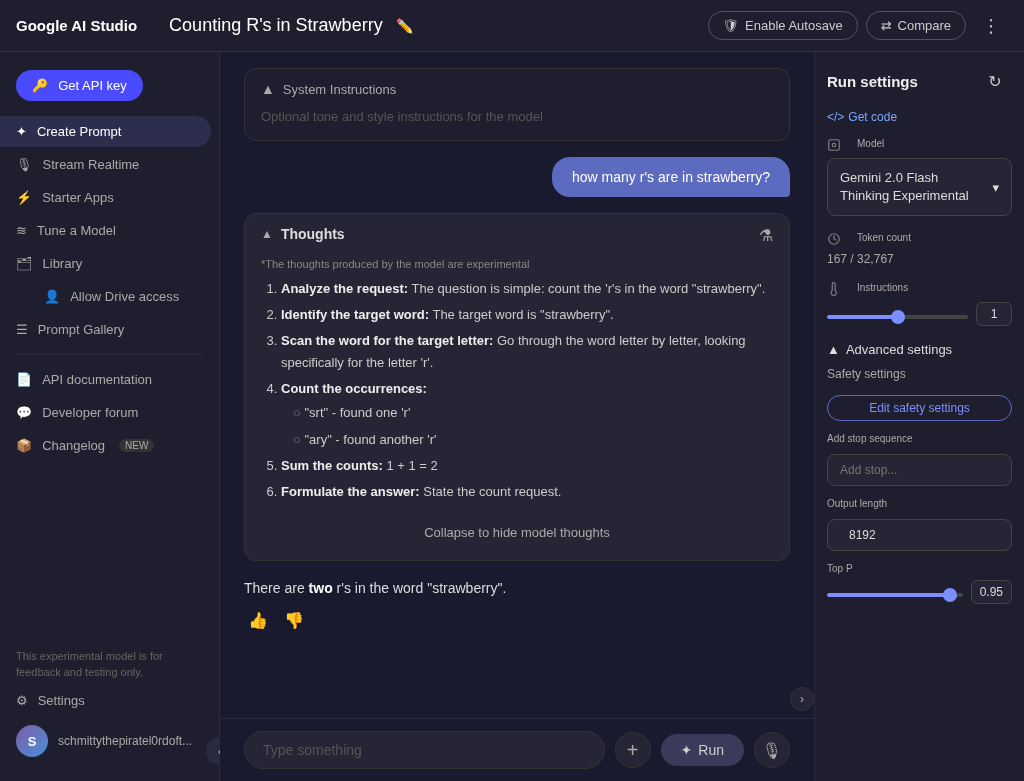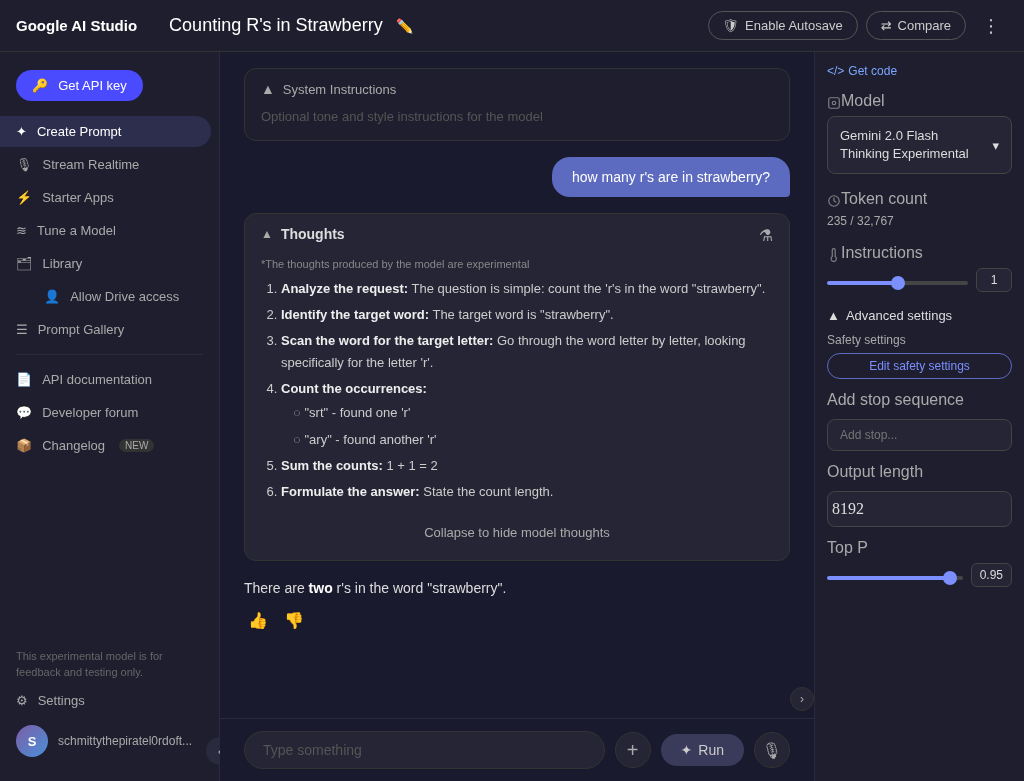--- a/index.html
+++ b/index.html
@@ -392,26 +392,26 @@
     }
     .panel-title {
       font-size: 15px;
       font-weight: 600;
       color: #eee;
     }
     .panel-section {
       margin-bottom: 16px;
     }
     .panel-label {
-      font-size: 16px;
+      font-size: 10px;
       color: #aaa;
       margin-bottom: 6px;
       display: flex;
-      align-items: flex-end;
-      gap: 0;
+      align-items: flex-start;
+      gap: 16px;
     }
     .panel-label svg { opacity: 0.7; }
     .get-code-link {
       color: #7ba7ff;
       font-size: 12px;
       cursor: pointer;
       display: flex;
       align-items: center;
       gap: 4px;
       margin-bottom: 14px;
@@ -469,21 +469,21 @@
     }
     .advanced-header {
       display: flex;
       align-items: center;
       gap: 6px;
       font-size: 13px;
       color: #ddd;
       cursor: pointer;
       margin-bottom: 10px;
     }
-    .safety-label { font-size: 12px; color: #aaa; margin-bottom: 6px; }
+    .safety-label { font-size: 12px; color: #aaa; margin-bottom: 14px; }
     .edit-safety-btn {
       background: transparent;
       border: 1px solid #5c6bc0;
       border-radius: 16px;
       padding: 5px 12px;
       color: #7b8fff;
       font-size: 12px;
       cursor: pointer;
       width: 100%;
       text-align: center;
@@ -497,26 +497,25 @@
       color: #555;
       font-size: 12px;
       outline: none;
       margin-top: 4px;
     }
     .output-length-input {
       width: 100%;
       background: #252535;
       border: 1px solid #444;
       border-radius: 8px;
-      padding: 8px 4px;
+      padding: 8px 21px;
       color: #ddd;
-      font-size: 16px;
+      font-size: 12px;
       outline: none;
       margin-top: 4px;
-      font-family: Liberation Serif, serif;
     }
     .top-p-row {
       display: flex;
       align-items: center;
       gap: 8px;
       margin-top: 4px;
     }
     .top-p-slider-track {
       flex: 1;
     }
@@ -685,21 +684,21 @@
               <li>"srt" - found one 'r'</li>
               <li>"ary" - found another 'r'</li>
             </ul>
           </li>
           <li>
             <span class="bold">Sum the counts:</span>
             <span> 1 + 1 = 2</span>
           </li>
           <li>
             <span class="bold">Formulate the answer:</span>
-            <span> State the count length.</span>
+            <span> State the count request.</span>
           </li>
         </ol>
 
         <button class="collapse-thoughts-btn">Collapse to hide model thoughts</button>
       </div>
 
       <div>
         <div class="ai-response">
           <span>There are </span><span class="bold">two</span><span> r's in the word "strawberry".</span>
         </div>
@@ -716,20 +715,24 @@
       <button class="add-btn">+</button>
       <button class="run-btn">
         <span>✦</span>
         <span>Run</span>
       </button>
       <button class="mic-btn">🎙</button>
     </div>
   </div>
 
   <div class="right-panel">
+    <div class="panel-header">
+      <span class="panel-title">Run settings</span>
+      <button class="icon-btn" style="font-size:16px;">↻</button>
+    </div>
 
     <div class="get-code-link">
       <span>&lt;/&gt;</span>
       <span>Get code</span>
     </div>
 
     <div class="panel-section">
       <div class="panel-label">
         <svg width="14" height="14" viewBox="0 0 24 24" fill="none" stroke="currentColor" stroke-width="2">
             <rect x="3" y="3" width="18" height="18" rx="3"></rect>
@@ -744,21 +747,21 @@
     </div>
 
     <div class="panel-section">
       <div class="panel-label">
         <svg width="14" height="14" viewBox="0 0 24 24" fill="none" stroke="currentColor" stroke-width="2">
             <circle cx="12" cy="12" r="9"></circle>
             <path d="M12 6v6l4 2"></path>
           </svg>
         <span>Token count</span>
       </div>
-      <div class="token-count">235 / 32,767</div>
+      <div class="token-count">167 / 32,767</div>
     </div>
 
     <div class="panel-section">
       <div class="panel-label">
         <svg width="14" height="14" viewBox="0 0 24 24" fill="none" stroke="currentColor" stroke-width="2">
             <path d="M14 14.76V3.5a2.5 2.5 0 0 0-5 0v11.26a4.5 4.5 0 1 0 5 0z"></path>
           </svg>
         <span>Instructions</span>
       </div>
       <div class="temperature-row">

